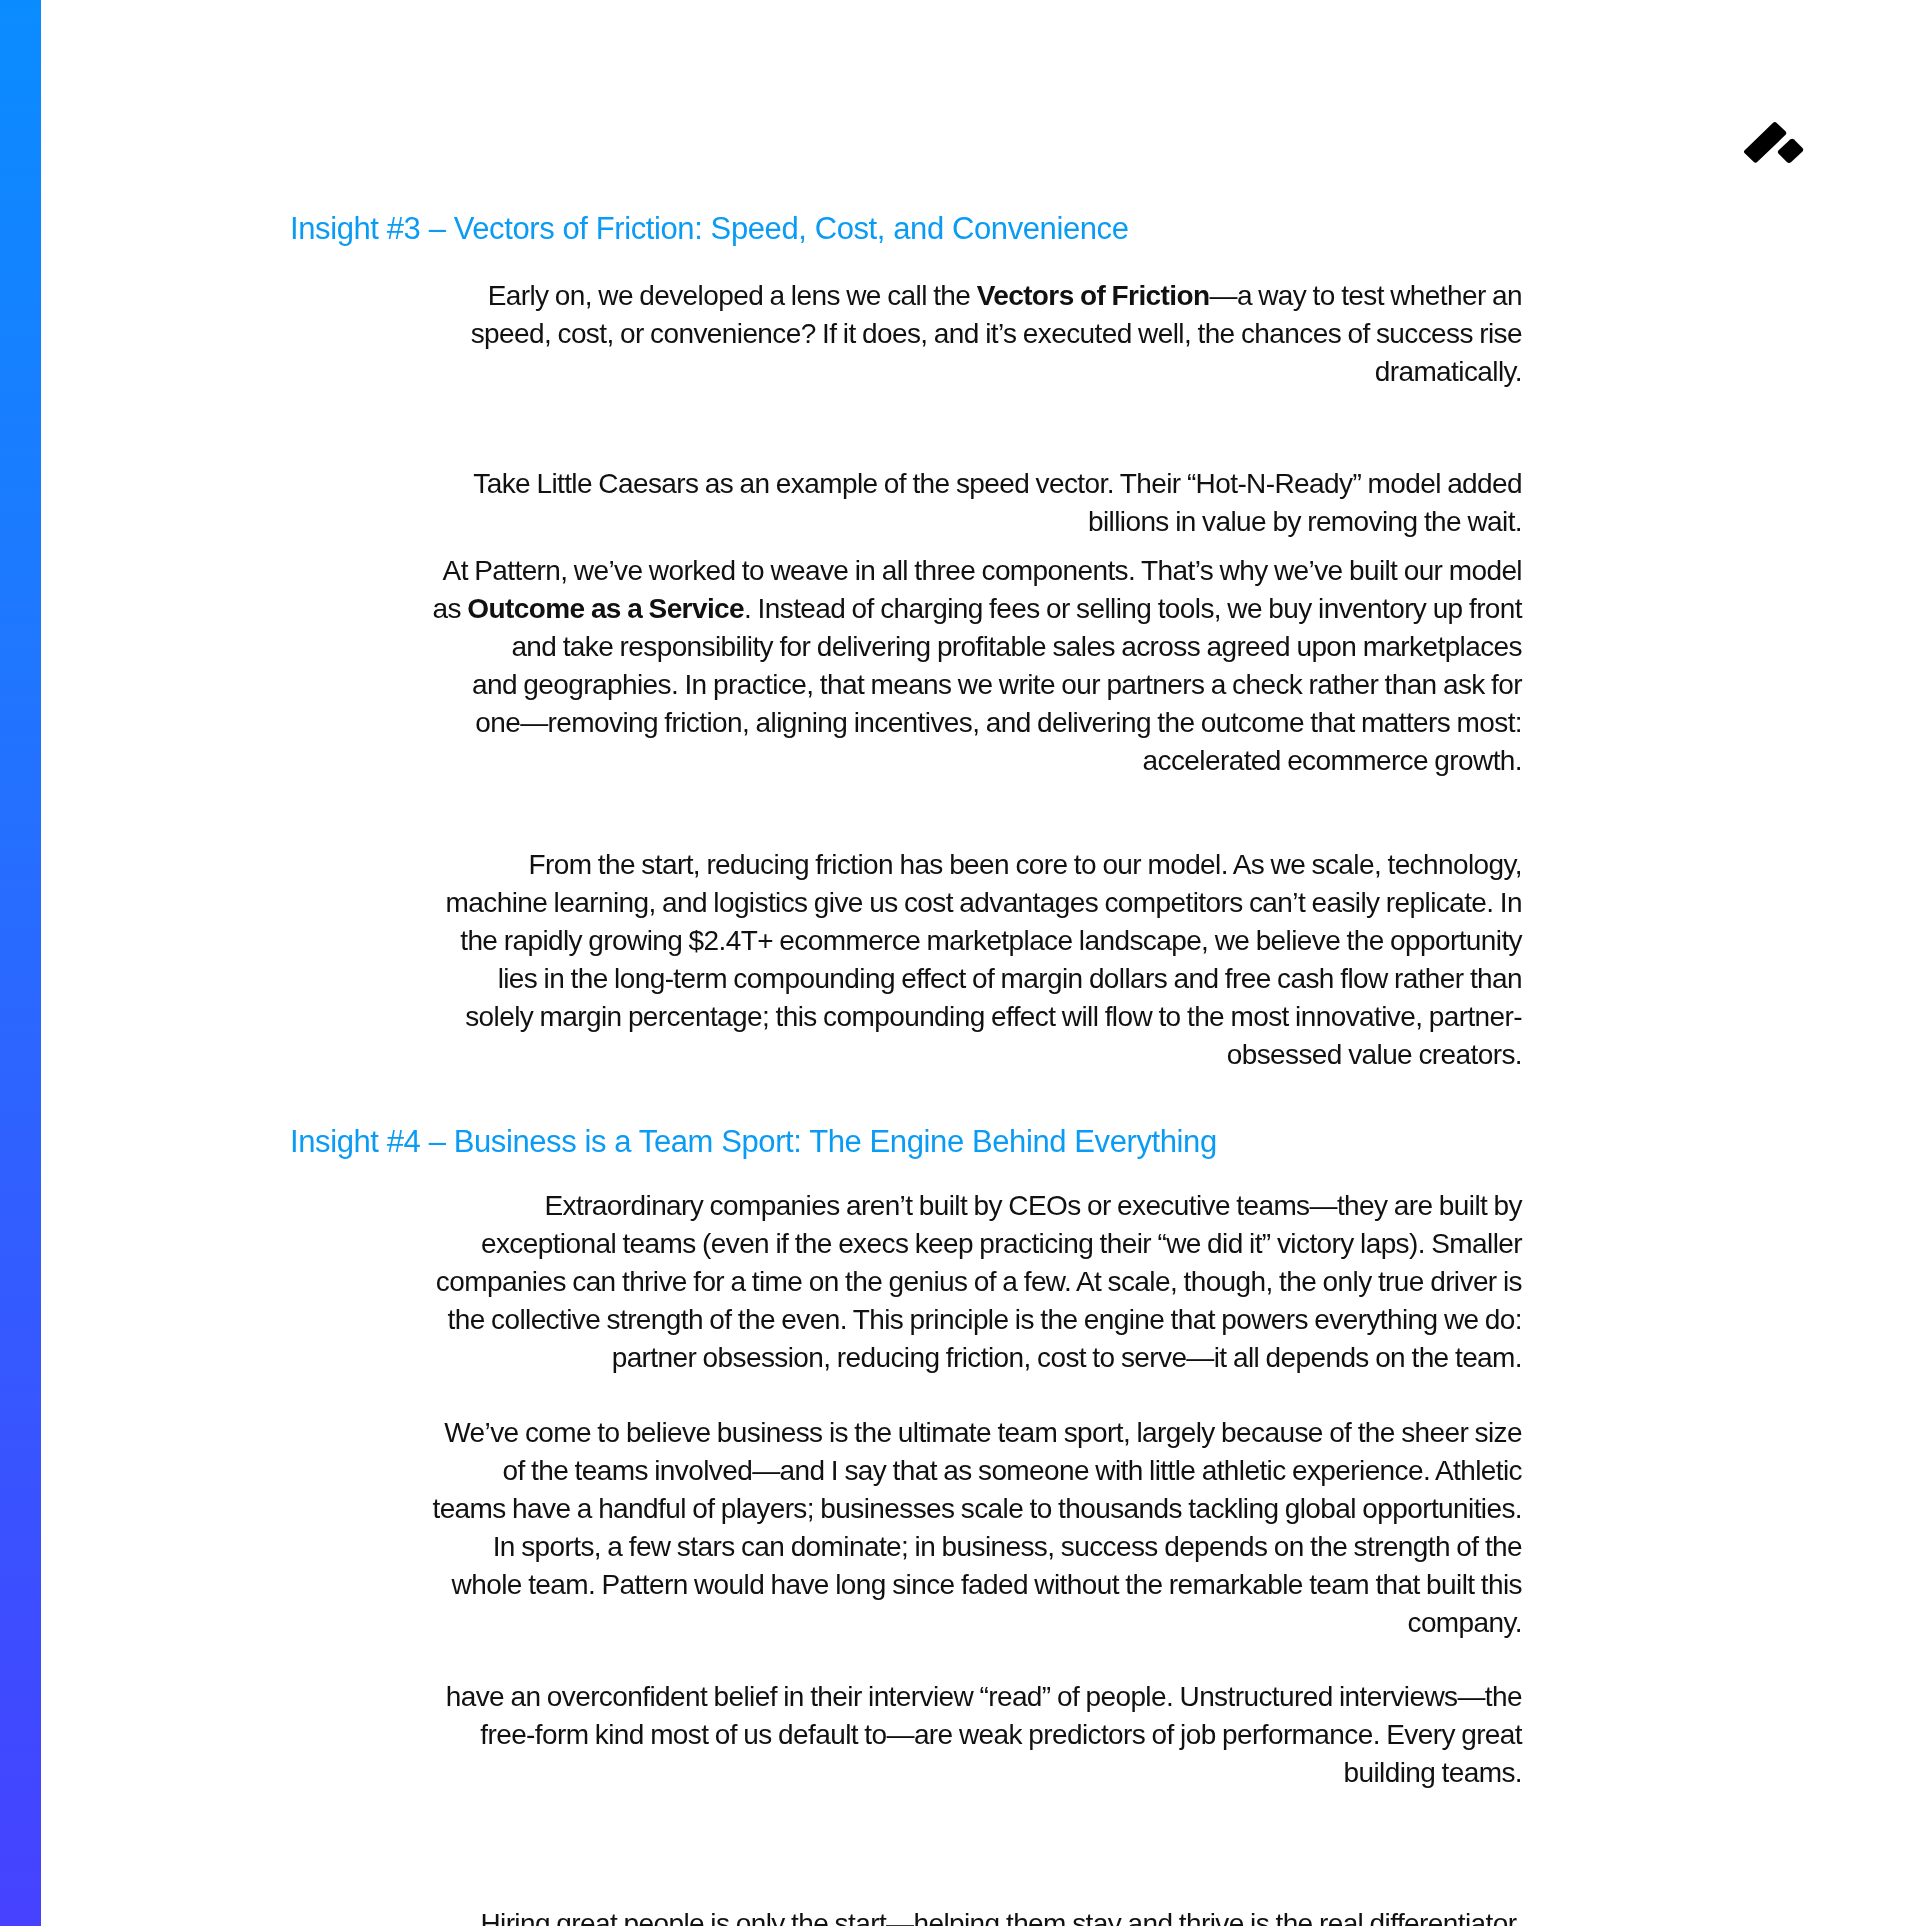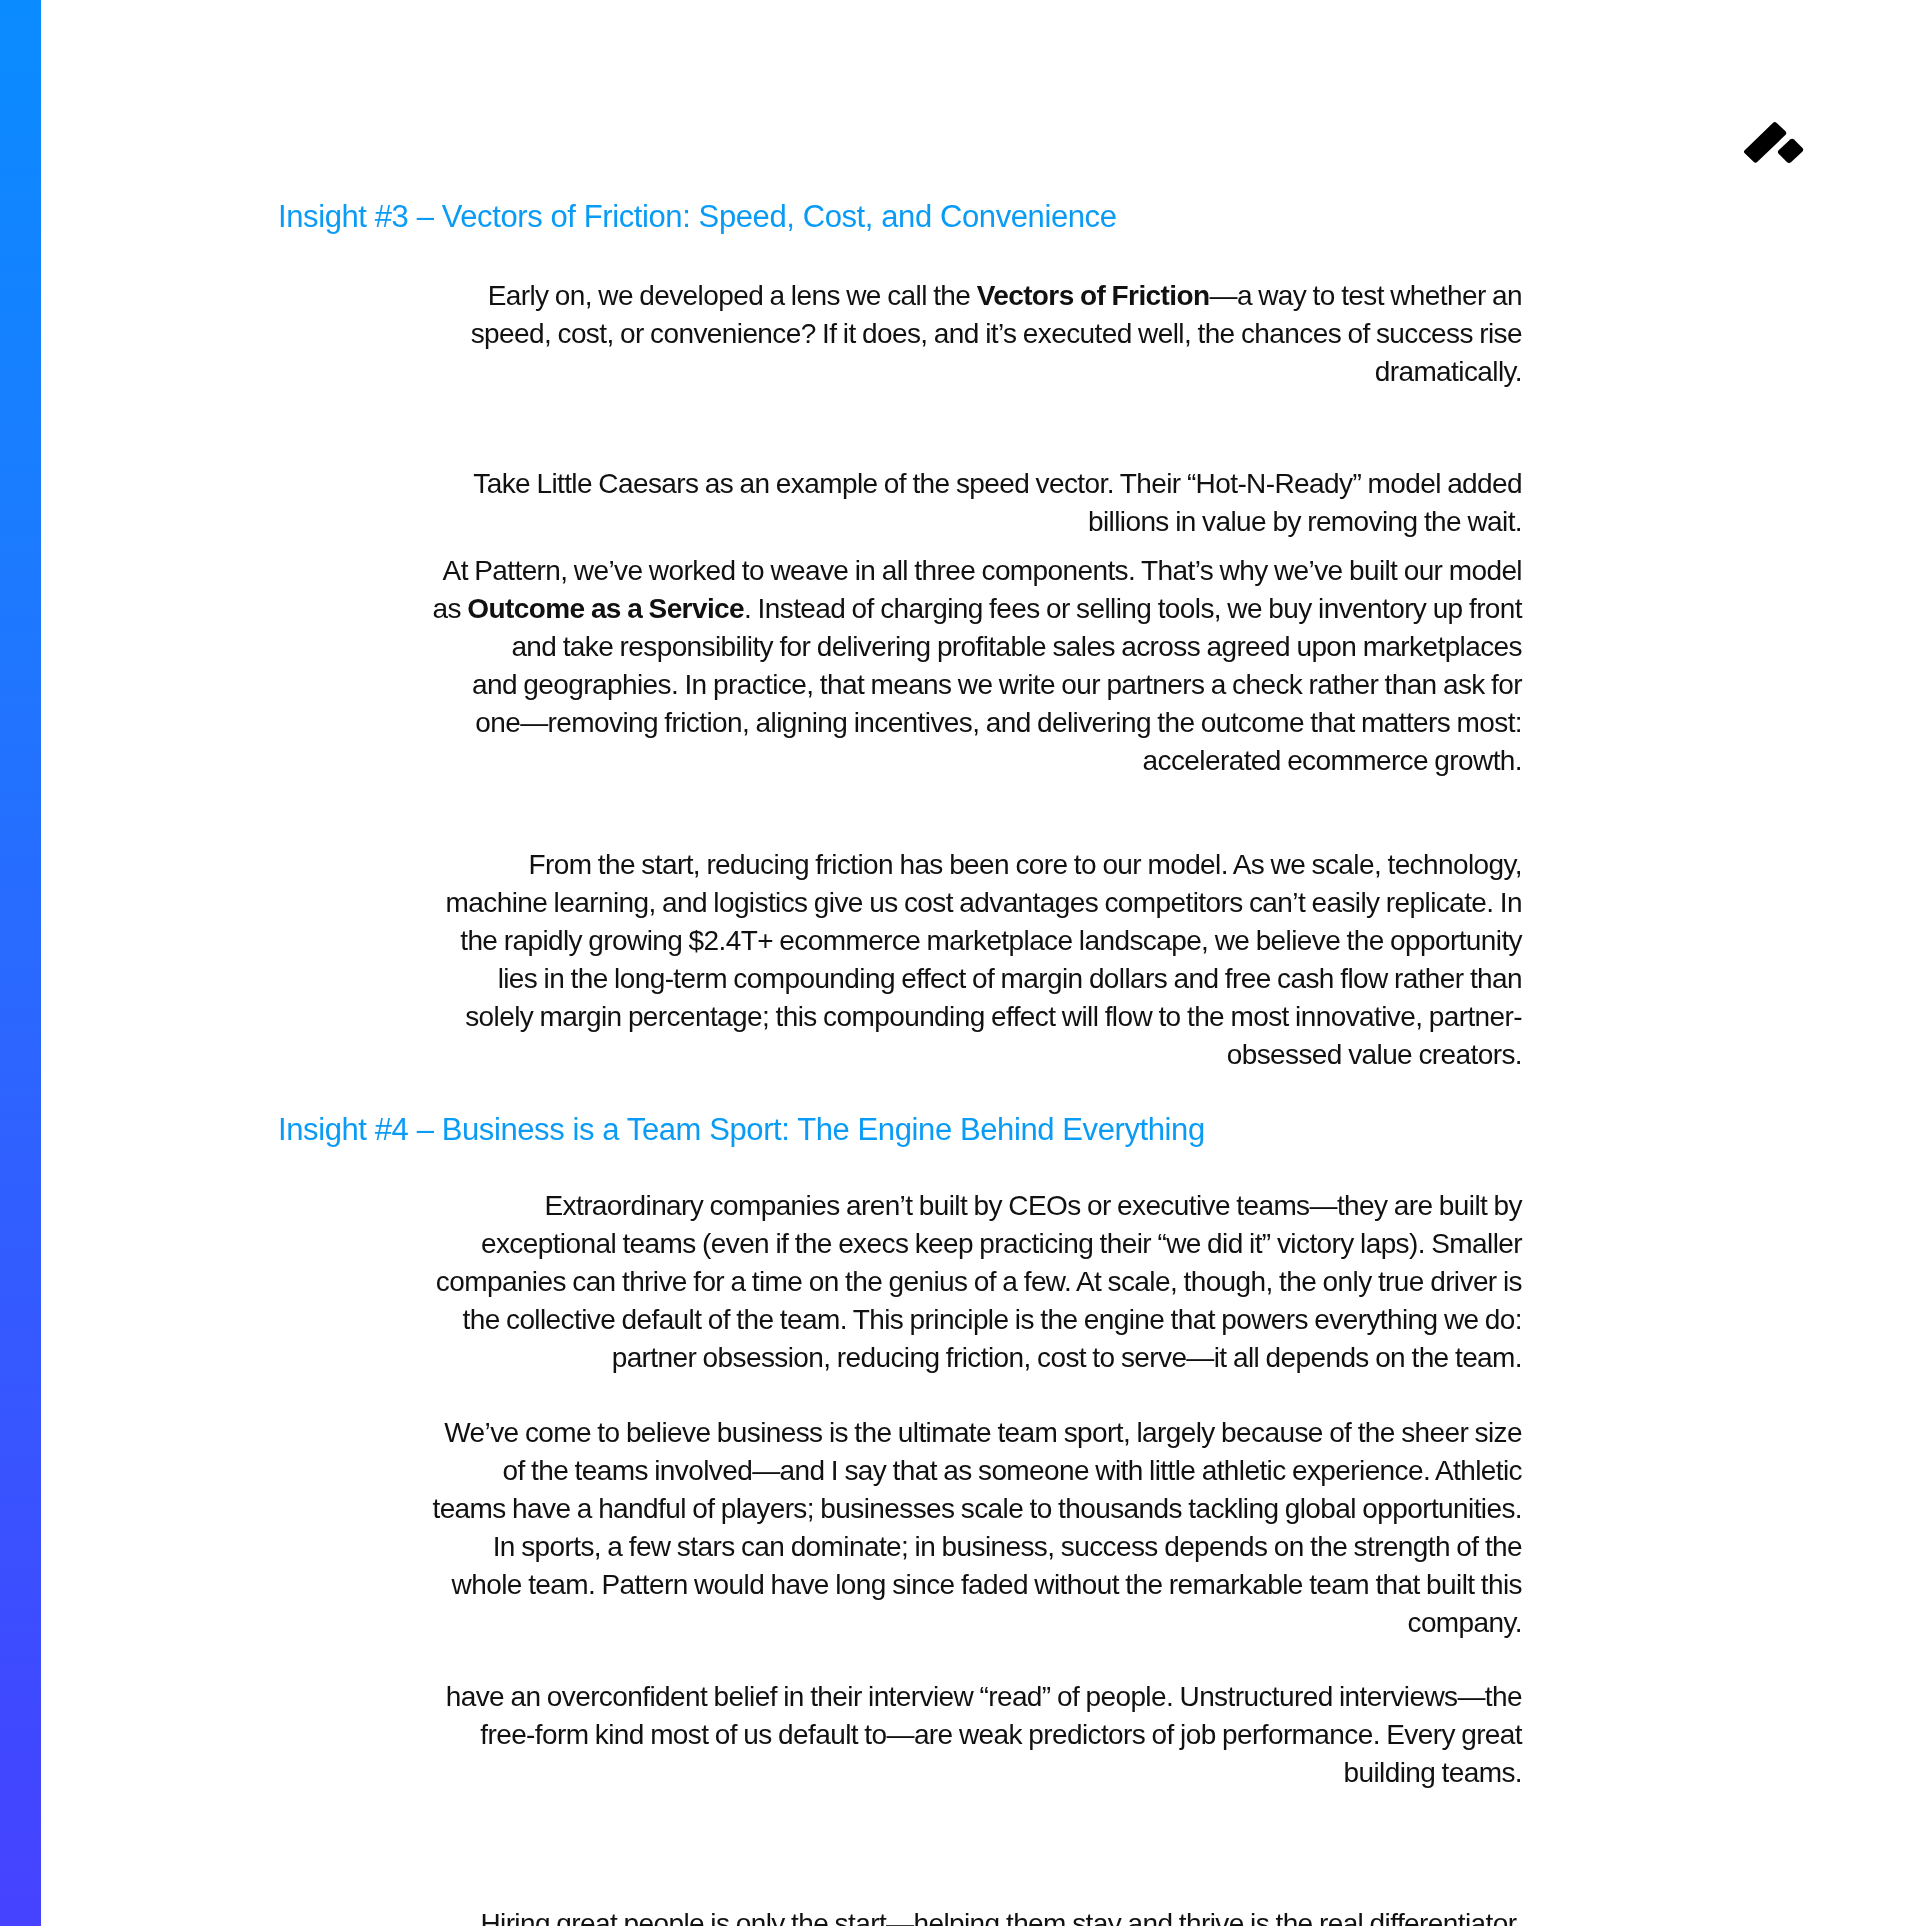--- a/index.html
+++ b/index.html
@@ -18,21 +18,21 @@
   .logo {
     position: absolute; left: 1737px; top: 110px;
     width: 79px; height: 62px;
   }
   .content {
     position: absolute; left: 274px; top: 0;
     width: 1248px;
   }
   .section-heading {
     position: absolute; left: 0;
-    margin: 4px;
+    margin: 16px;
     font-size: 31px; font-weight: 500;
     color: #0A9BF5;
     white-space: nowrap;
     letter-spacing: -0.4px;
   }
   .para {
     position: absolute; left: 0;
     margin: 0;
     font-size: 28px;
     line-height: 38px;
@@ -83,21 +83,21 @@
       <span class="line">solely margin percentage; this compounding effect will flow to the most innovative, partner-</span>
       <span class="line">obsessed value creators.</span>
     </p>
 
   <h2 class="section-heading" style="top:1108px">Insight #4 – Business is a Team Sport: The Engine Behind Everything</h2>
 
   <p class="para" style="top:1187px">
       <span class="line">Extraordinary companies aren’t built by CEOs or executive teams—they are built by</span>
       <span class="line">exceptional teams (even if the execs keep practicing their “we did it” victory laps). Smaller</span>
       <span class="line">companies can thrive for a time on the genius of a few. At scale, though, the only true driver is</span>
-      <span class="line">the collective default of the team. This principle is the engine that powers everything we do:</span>
+      <span class="line">the collective strength of the even. This principle is the engine that powers everything we do:</span>
       <span class="line">partner obsession, reducing friction, cost to serve—it all depends on the team.</span>
     </p>
   <p class="para" style="top:1414px">
       <span class="line">We’ve come to believe business is the ultimate team sport, largely because of the sheer size</span>
       <span class="line">of the teams involved—and I say that as someone with little athletic experience. Athletic</span>
       <span class="line">teams have a handful of players; businesses scale to thousands tackling global opportunities.</span>
       <span class="line">In sports, a few stars can dominate; in business, success depends on the strength of the</span>
       <span class="line">whole team. Pattern would have long since faded without the remarkable team that built this</span>
       <span class="line">company.</span>
     </p>

